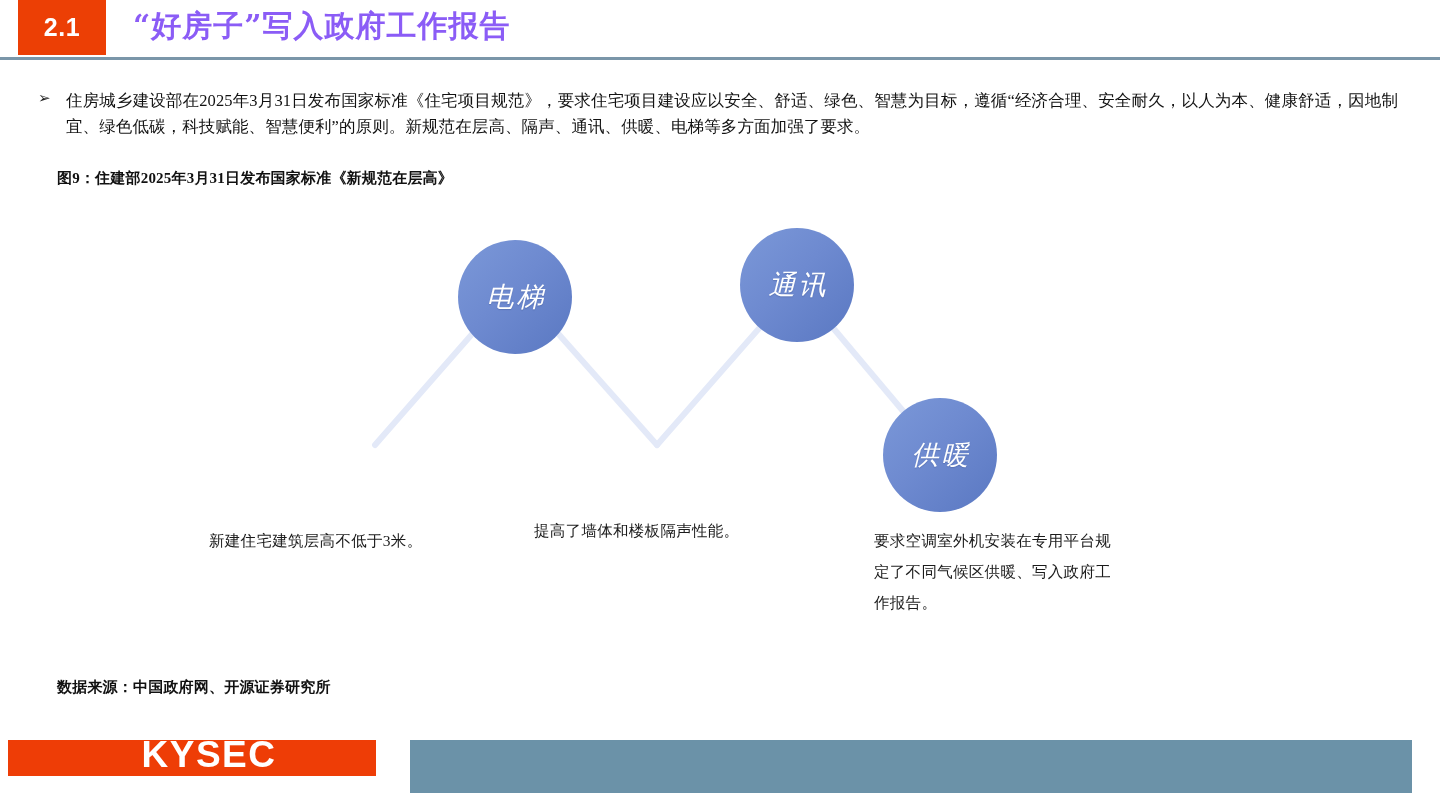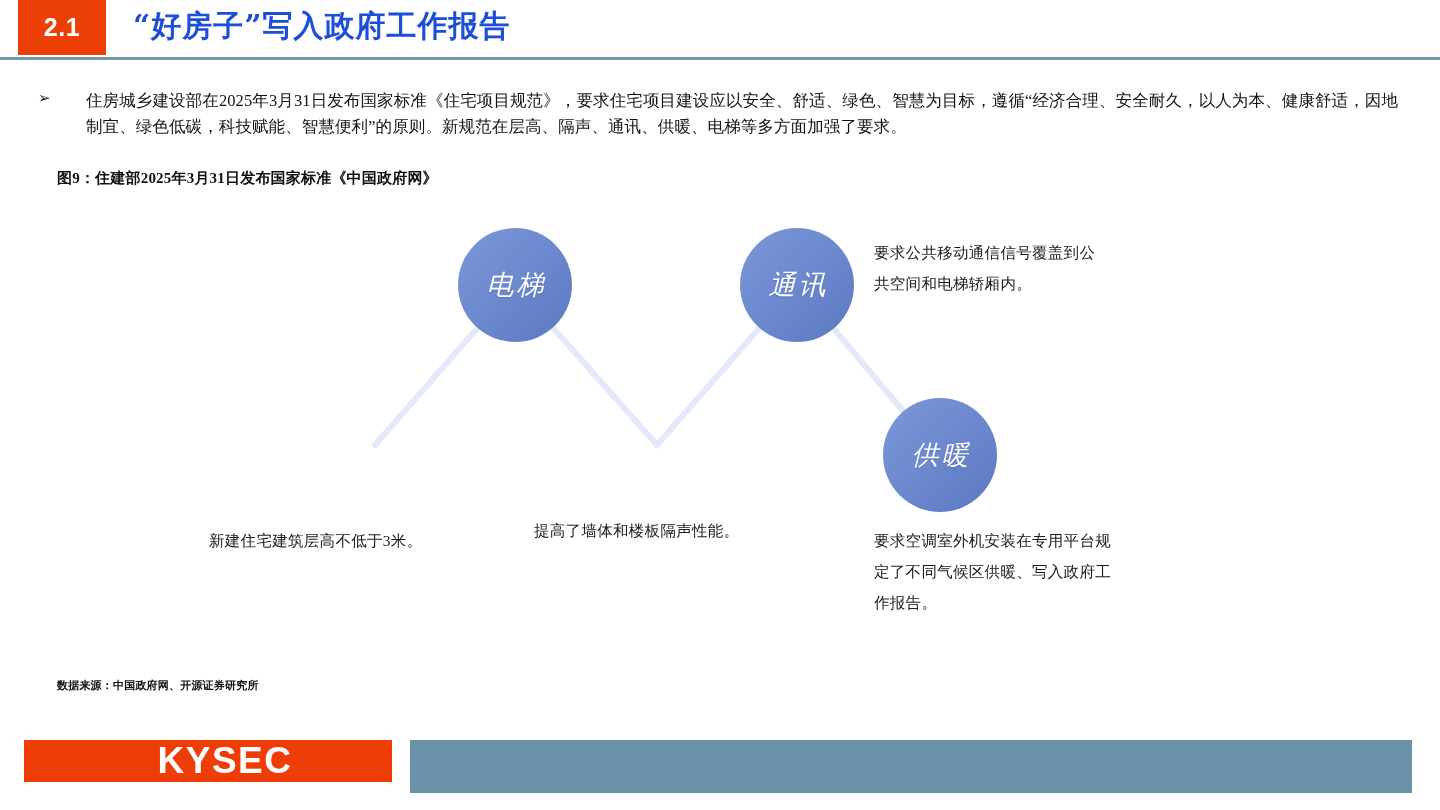--- a/index.html
+++ b/index.html
@@ -40,21 +40,21 @@
     font-weight: bold;
     font-size: 25px;
     letter-spacing: 0.5px;
   }
   #slide-title {
     position: absolute;
     left: 133px;
     top: 6px;
     font-size: 30px;
     font-weight: bold;
-    color: #1d4ed8;
+    color: #8b5cf6;
     letter-spacing: 1px;
     white-space: nowrap;
     font-family: "DejaVu Serif", "Liberation Serif", serif;
   }
   #header-divider {
     position: absolute;
     left: 0;
     top: 57px;
     width: 1440px;
     height: 3px;
@@ -70,21 +70,21 @@
   }
   #bullet-marker {
     position: absolute;
     left: 0;
     top: 3px;
     font-size: 15px;
     color: #222;
     line-height: 1;
   }
   #bullet-text {
-    margin-left: 48px;
+    margin-left: 28px;
     font-size: 16.5px;
     line-height: 26px;
     text-align: justify;
     color: #121212;
     letter-spacing: 0.1px;
   }
 
   
   #figure-caption {
     position: absolute;
@@ -135,40 +135,40 @@
     line-height: 31px;
     color: #1b1b1b;
     letter-spacing: 0.3px;
   }
 
   
   #source-line {
     position: absolute;
     left: 57px;
     top: 678px;
-    font-size: 11px;
+    font-size: 15px;
     font-weight: bold;
     color: #111;
     letter-spacing: 0.2px;
   }
 
   
   #slide-footer {
     position: absolute;
     left: 0;
     top: 740px;
     width: 1440px;
     height: 70px;
   }
   #brand-block {
     position: absolute;
-    left: 24px;
+    left: 8px;
     top: 0;
     width: 368px;
-    height: 42px;
+    height: 36px;
     background: #ee3d06;
     display: flex;
     align-items: flex-end;
     justify-content: center;
   }
   #brand-logo-text {
     color: #ffffff;
     font-family: "Liberation Sans", sans-serif;
     font-weight: bold;
     font-size: 37px;
@@ -193,43 +193,42 @@
   </div>
   <div id="slide-title">“好房子”写入政府工作报告</div>
   <div id="header-divider"></div>
 </div>
 
 <div id="bullet-block">
   <div id="bullet-marker">➢</div>
   <div id="bullet-text">住房城乡建设部在2025年3月31日发布国家标准《住宅项目规范》，要求住宅项目建设应以安全、舒适、绿色、智慧为目标，遵循“经济合理、安全耐久，以人为本、健康舒适，因地制宜、绿色低碳，科技赋能、智慧便利”的原则。新规范在层高、隔声、通讯、供暖、电梯等多方面加强了要求。</div>
 </div>
 
-<div id="figure-caption">图9：住建部2025年3月31日发布国家标准《中国政府网》</div>
+<div id="figure-caption">图9：住建部2025年3月31日发布国家标准《新规范在层高》</div>
 
 <div id="diagram">
 
   <svg id="connector-layer" viewBox="0 0 1440 470" width="1440" height="470">
 
     <line x1="375" y1="250" x2="515" y2="90" stroke="#e3e9f8" stroke-width="6" stroke-linecap="round"></line>
 
     <line x1="515" y1="90" x2="657" y2="250" stroke="#e3e9f8" stroke-width="6" stroke-linecap="round"></line>
 
     <line x1="657" y1="250" x2="797" y2="90" stroke="#e3e9f8" stroke-width="6" stroke-linecap="round"></line>
 
     <line x1="797" y1="90" x2="940" y2="260" stroke="#e3e9f8" stroke-width="6" stroke-linecap="round"></line>
   </svg>
 
-  <div class="node-circle" style="left:458px; top:33px; width:114px; height:114px;">
+  <div class="node-circle" style="left:458px; top:45px; width:114px; height:114px;">
     <span class="node-label">电梯</span>
   </div>
 
   <div class="node-circle" style="left:740px; top:33px; width:114px; height:114px;">
     <span class="node-label">通讯</span>
   </div>
-  <div class="annotation" style="left:874px; top:42px; width:230px;">要求公共移动通信信号覆盖到公共空间和电梯轿厢内。</div>
 
   <div class="annotation" style="left:209px; top:330px; width:236px;">新建住宅建筑层高不低于3米。</div>
 
   <div class="annotation" style="left:534px; top:320px; width:250px;">提高了墙体和楼板隔声性能。</div>
 
   <div class="node-circle" style="left:883px; top:203px; width:114px; height:114px;">
     <span class="node-label">供暖</span>
   </div>
   <div class="annotation" style="left:874px; top:330px; width:240px;">要求空调室外机安装在专用平台规定了不同气候区供暖、写入政府工作报告。</div>
 

